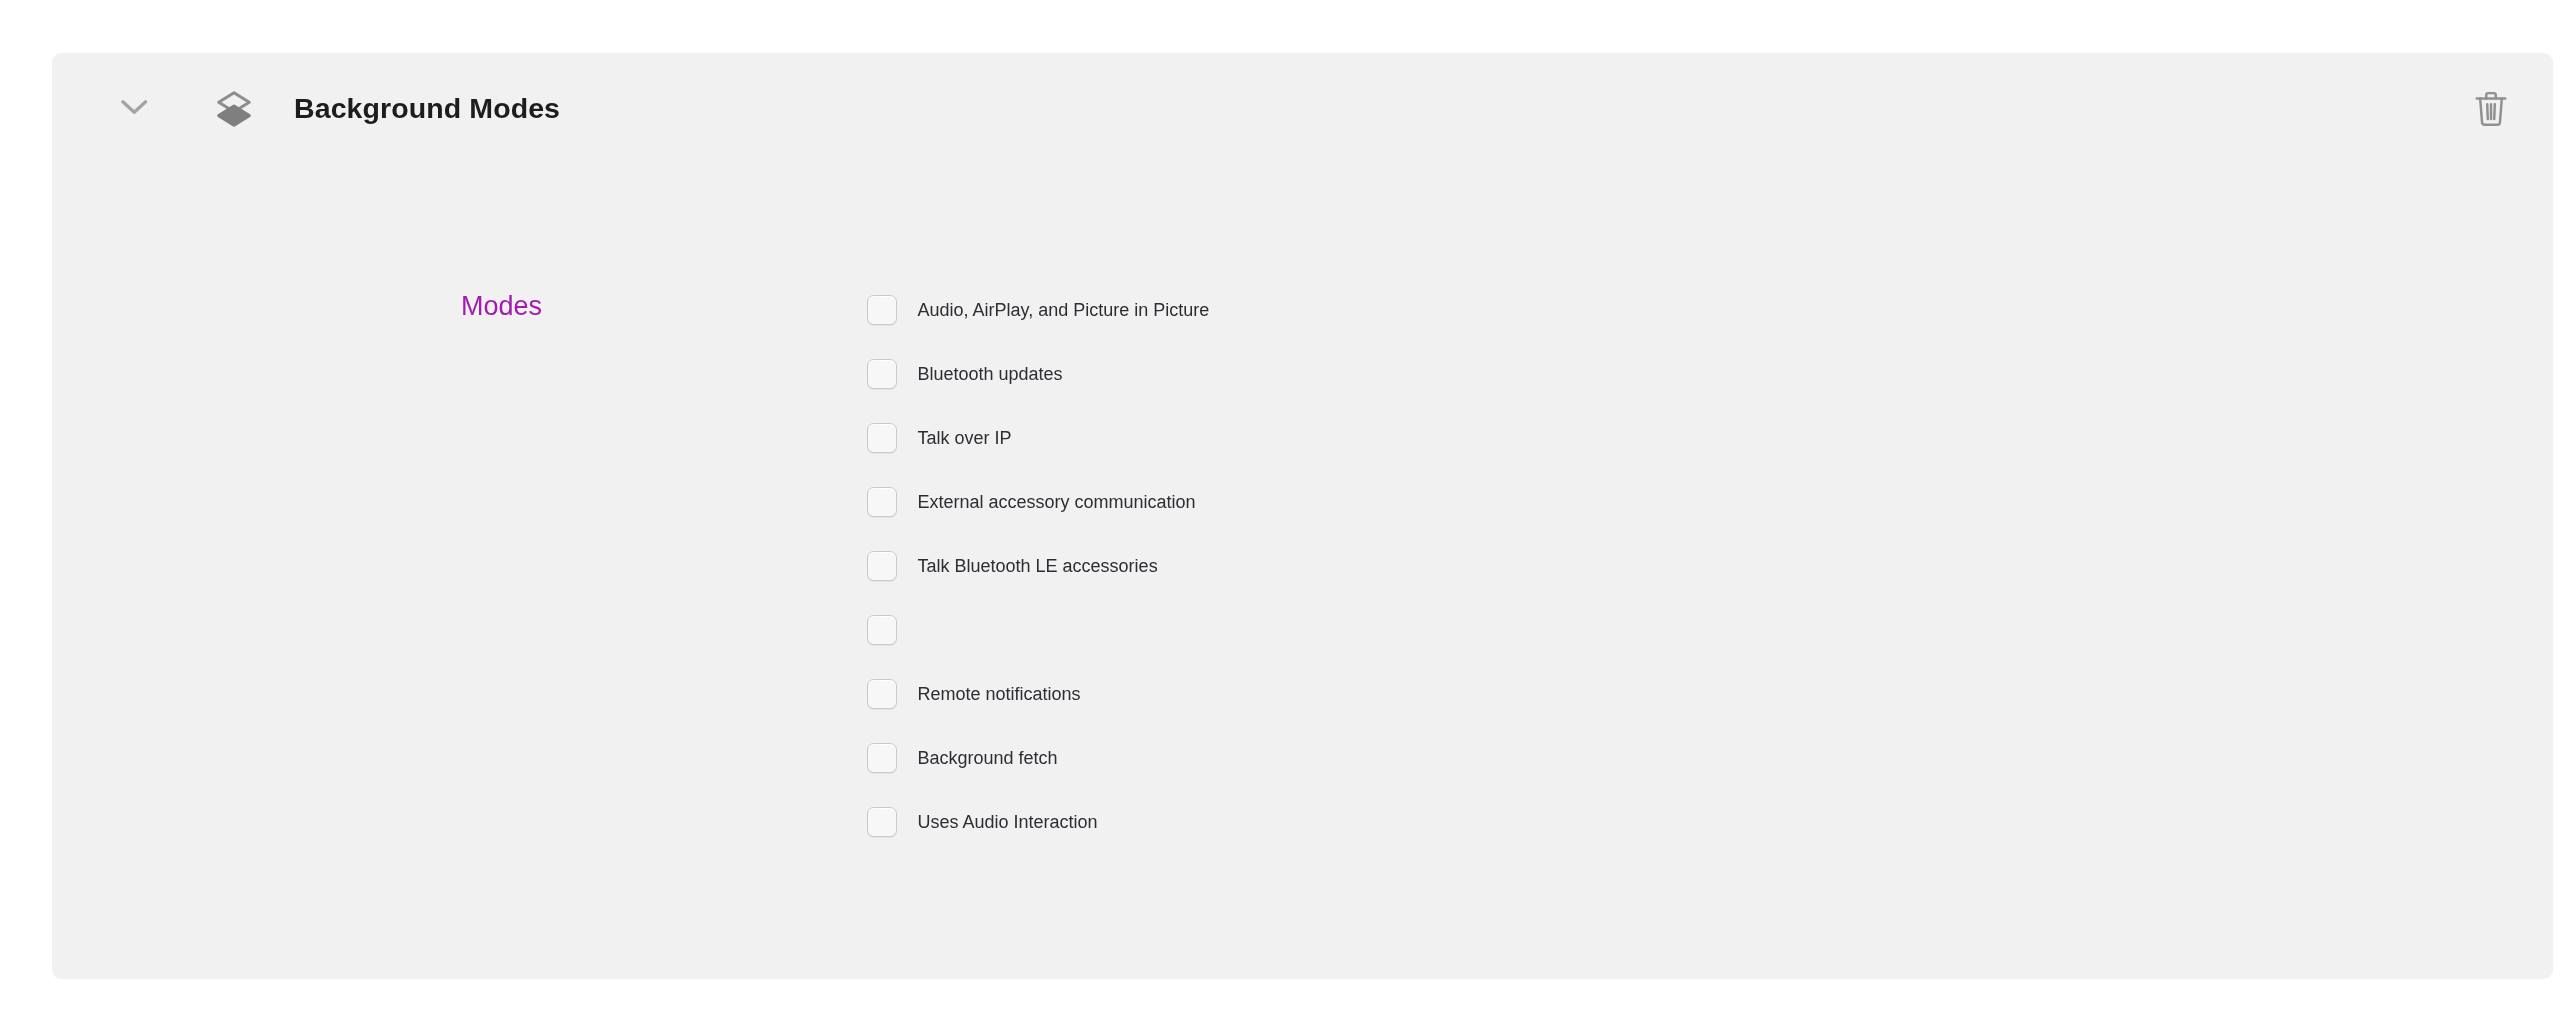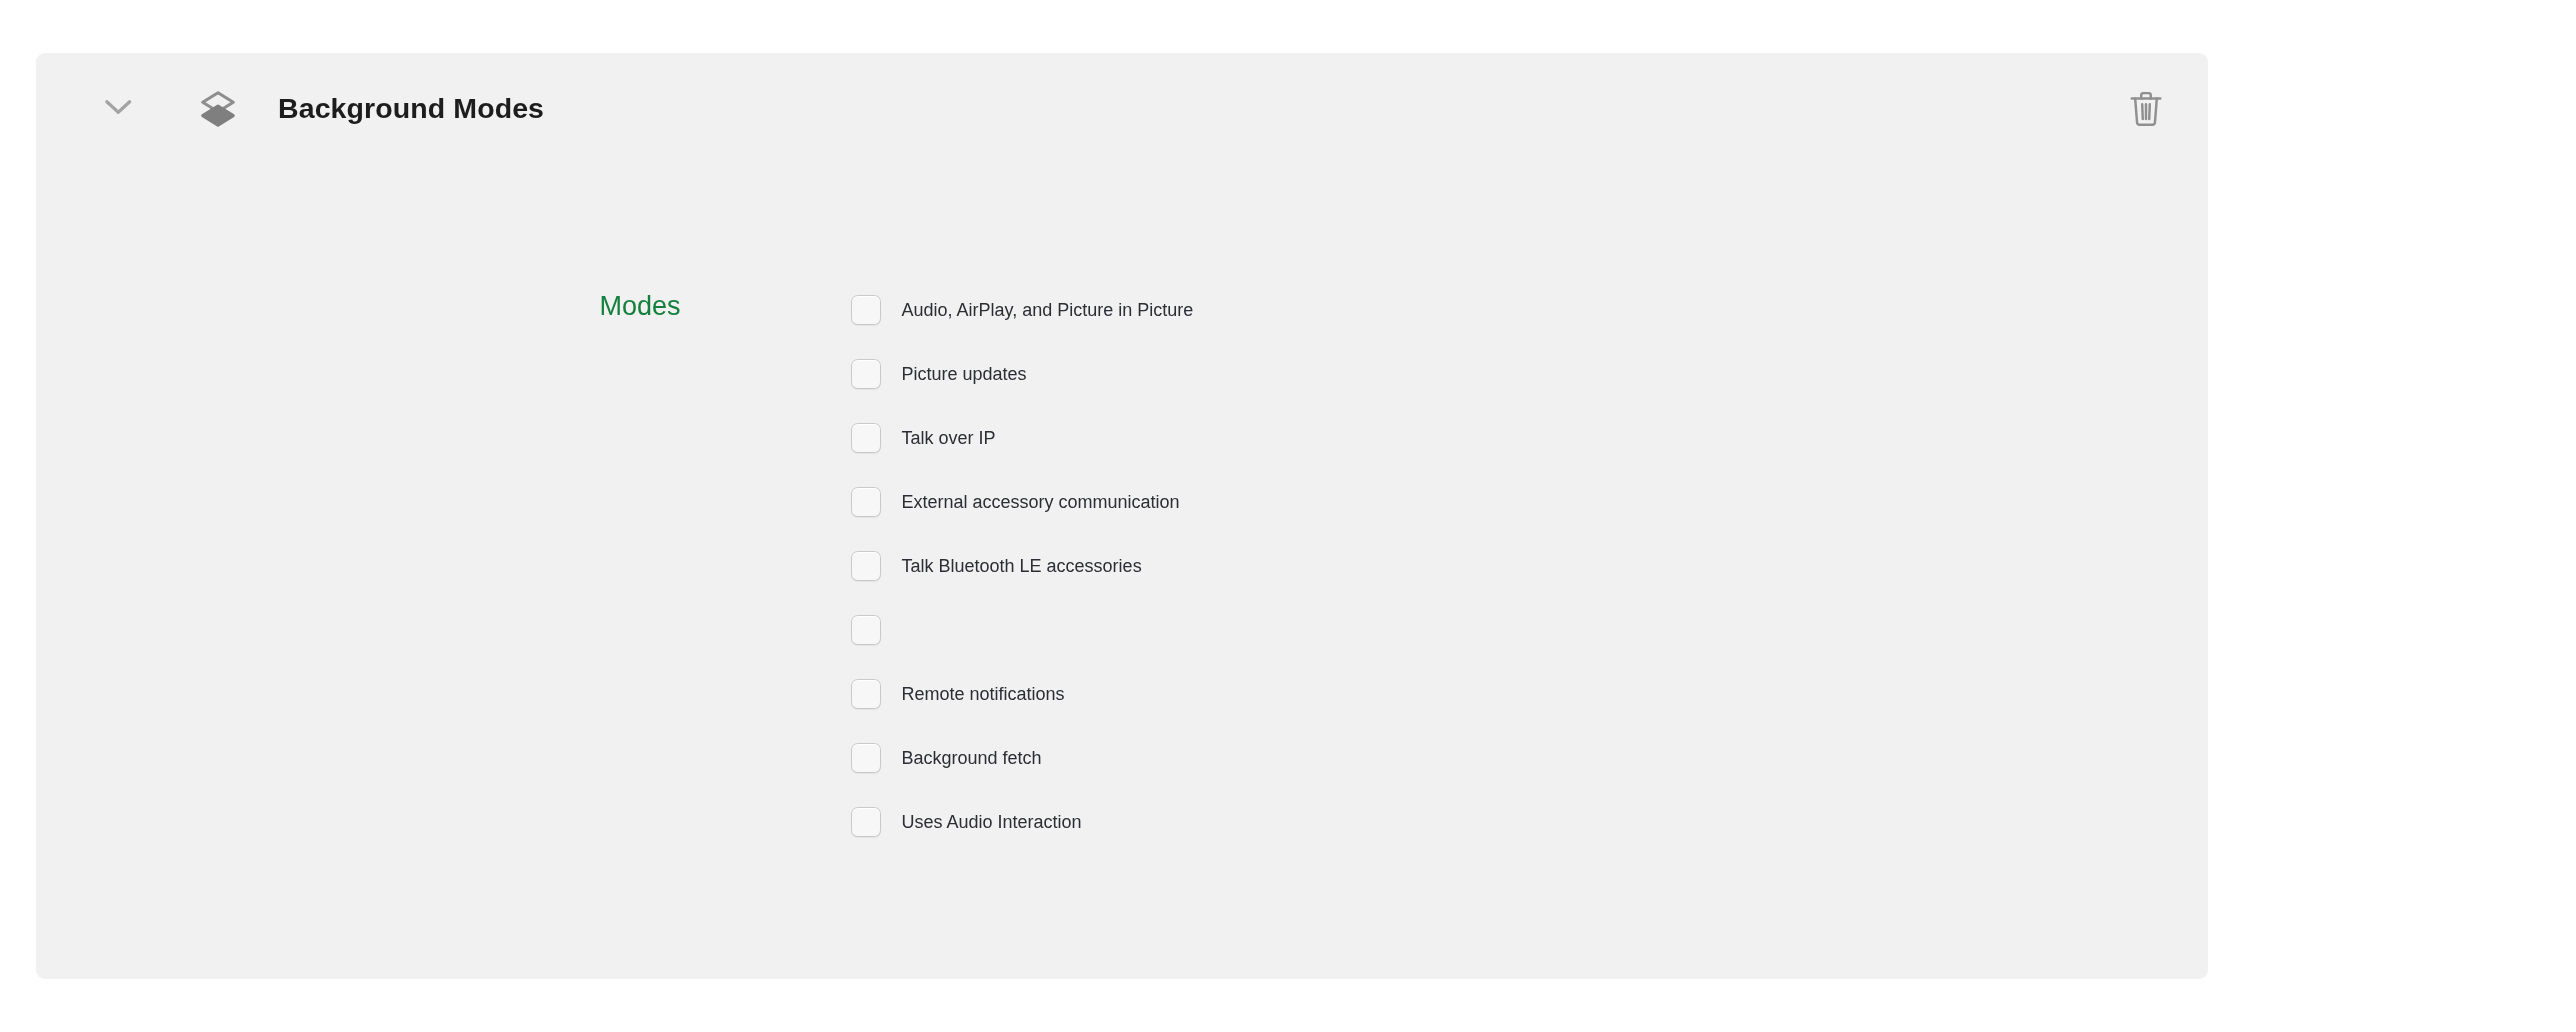--- a/index.html
+++ b/index.html
@@ -11,23 +11,23 @@
     height: 1033px;
     background: #ffffff;
     font-family: "Liberation Sans", "DejaVu Sans", sans-serif;
     -webkit-font-smoothing: antialiased;
     overflow: hidden;
   }
 
   
   .panel {
     position: absolute;
-    left: 36px;
+    left: 52px;
     top: 53px;
-    width: 2172px;
+    width: 2501px;
     height: 926px;
     background: #f1f1f1;
     border-radius: 9px;
     box-sizing: border-box;
   }
 
   
   .panel-header {
     position: absolute;
     left: 0;
@@ -92,23 +92,23 @@
     left: 0;
     top: 225px;
     width: 100%;
   }
 
   .field-label {
     position: absolute;
     left: 409px;
     top: 7.6px;
     width: 390px;
-    text-align: center;
+    text-align: left;
     font-size: 27px;
-    color: #15803d;
+    color: #a21caf;
     line-height: 40px;
     white-space: nowrap;
   }
 
   .checkbox-list {
     position: absolute;
     left: 815px;
     top: 0;
   }
 
@@ -181,21 +181,21 @@
 
     <div class="checkbox-list">
 
       <label class="checkbox-item">
         <span class="checkbox-box"></span>
         <span class="checkbox-label">Audio, AirPlay, and Picture in Picture</span>
       </label>
 
       <label class="checkbox-item">
         <span class="checkbox-box"></span>
-        <span class="checkbox-label">Picture updates</span>
+        <span class="checkbox-label">Bluetooth updates</span>
       </label>
 
       <label class="checkbox-item">
         <span class="checkbox-box"></span>
         <span class="checkbox-label">Talk over IP</span>
       </label>
 
       <label class="checkbox-item">
         <span class="checkbox-box"></span>
         <span class="checkbox-label">External accessory communication</span>

